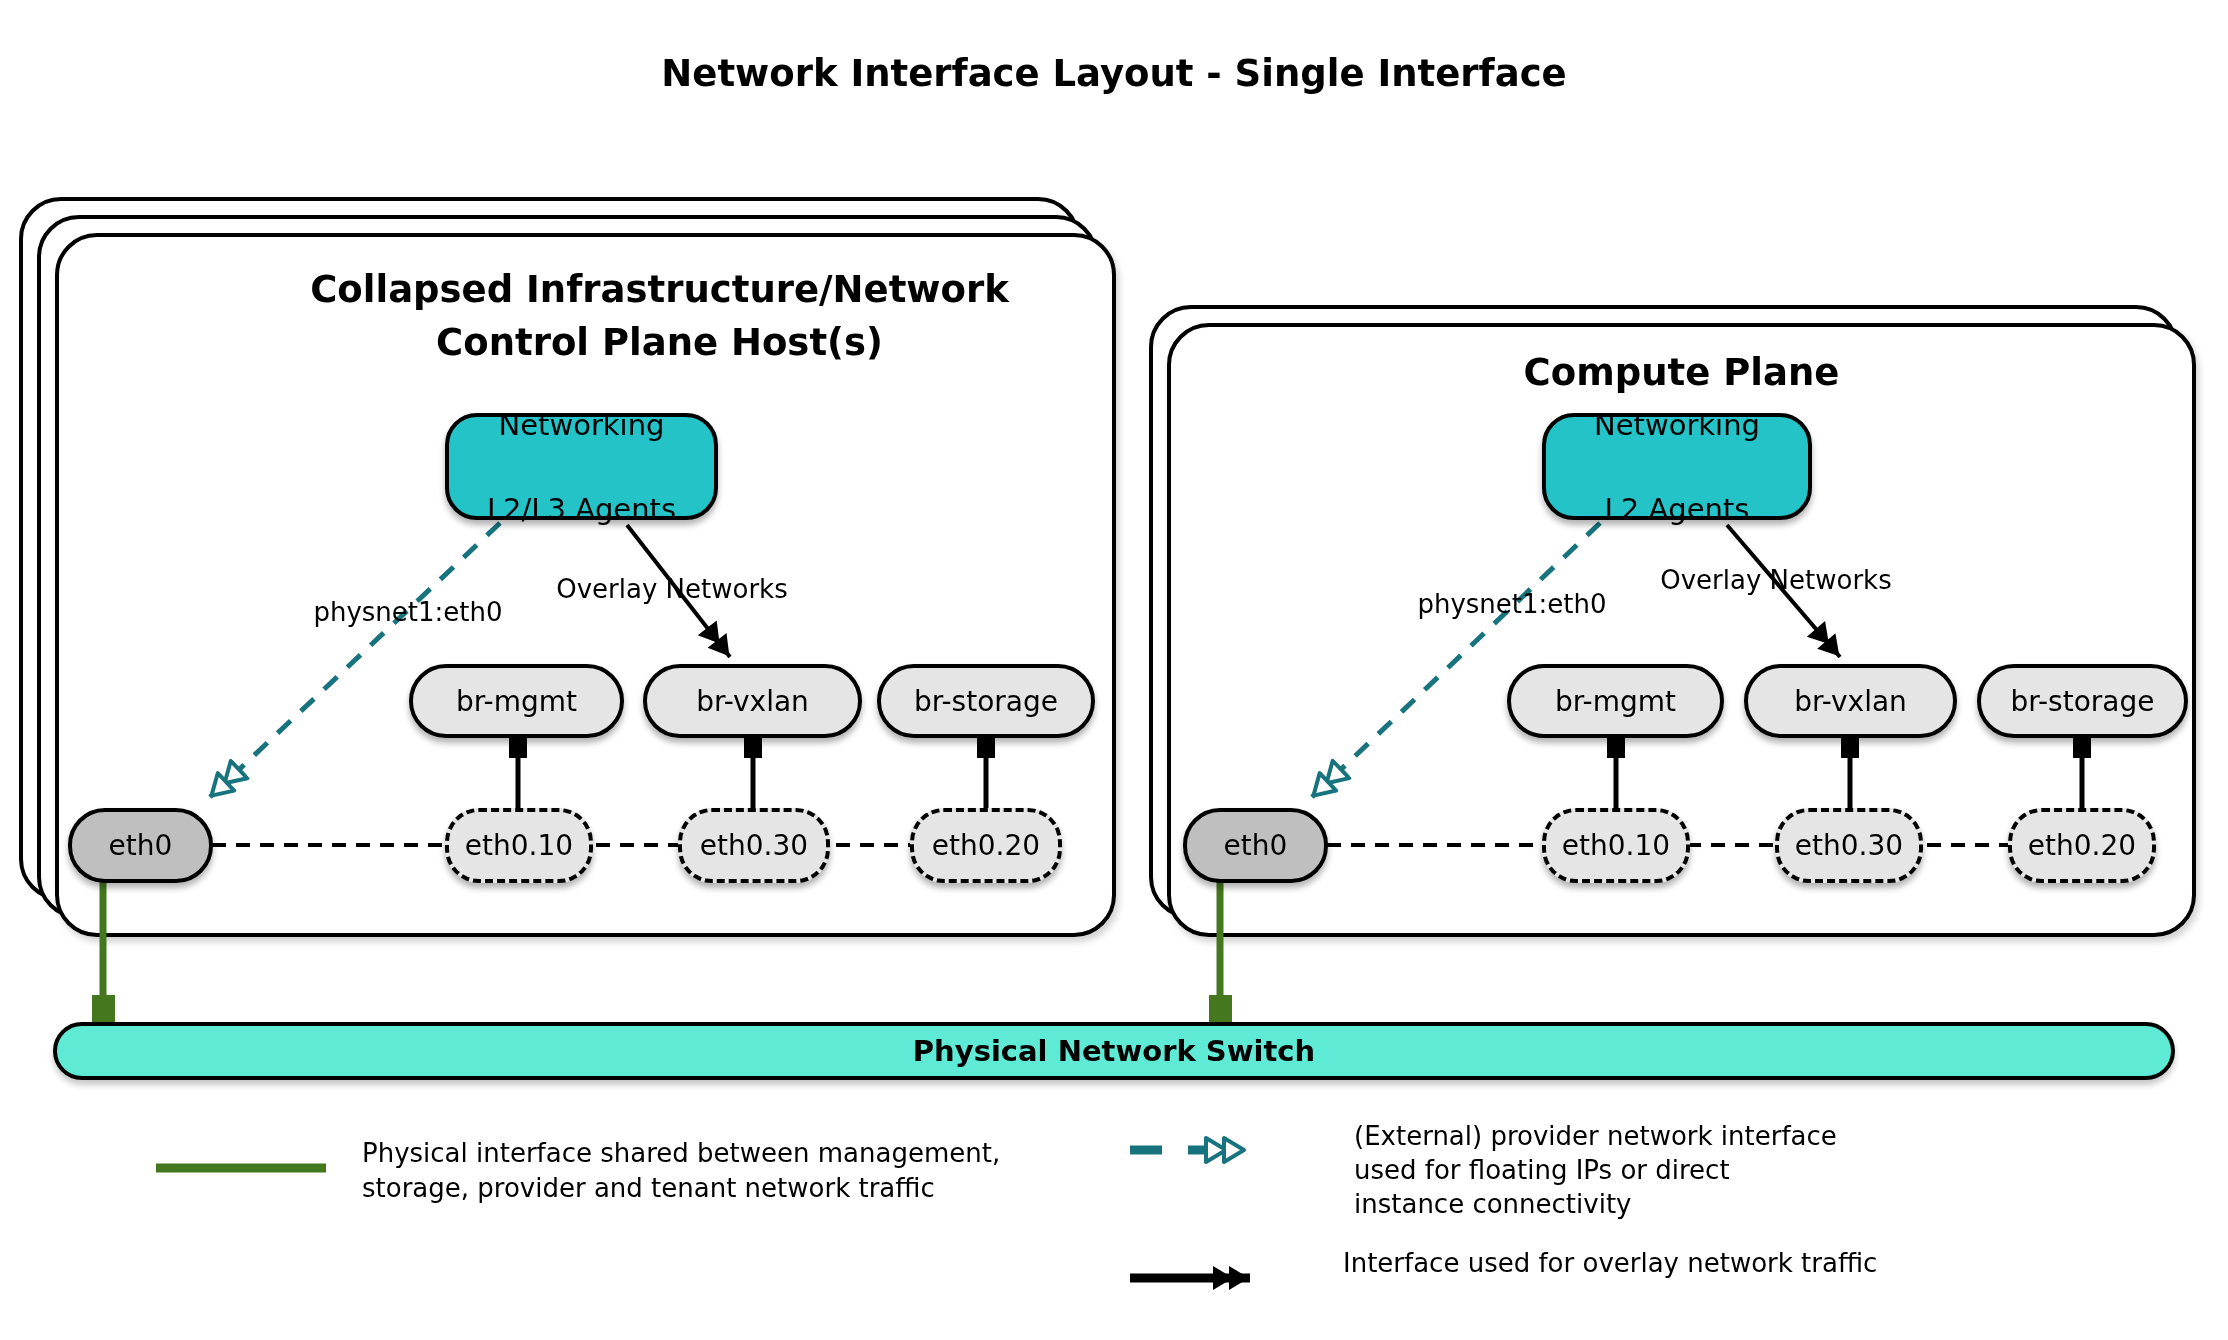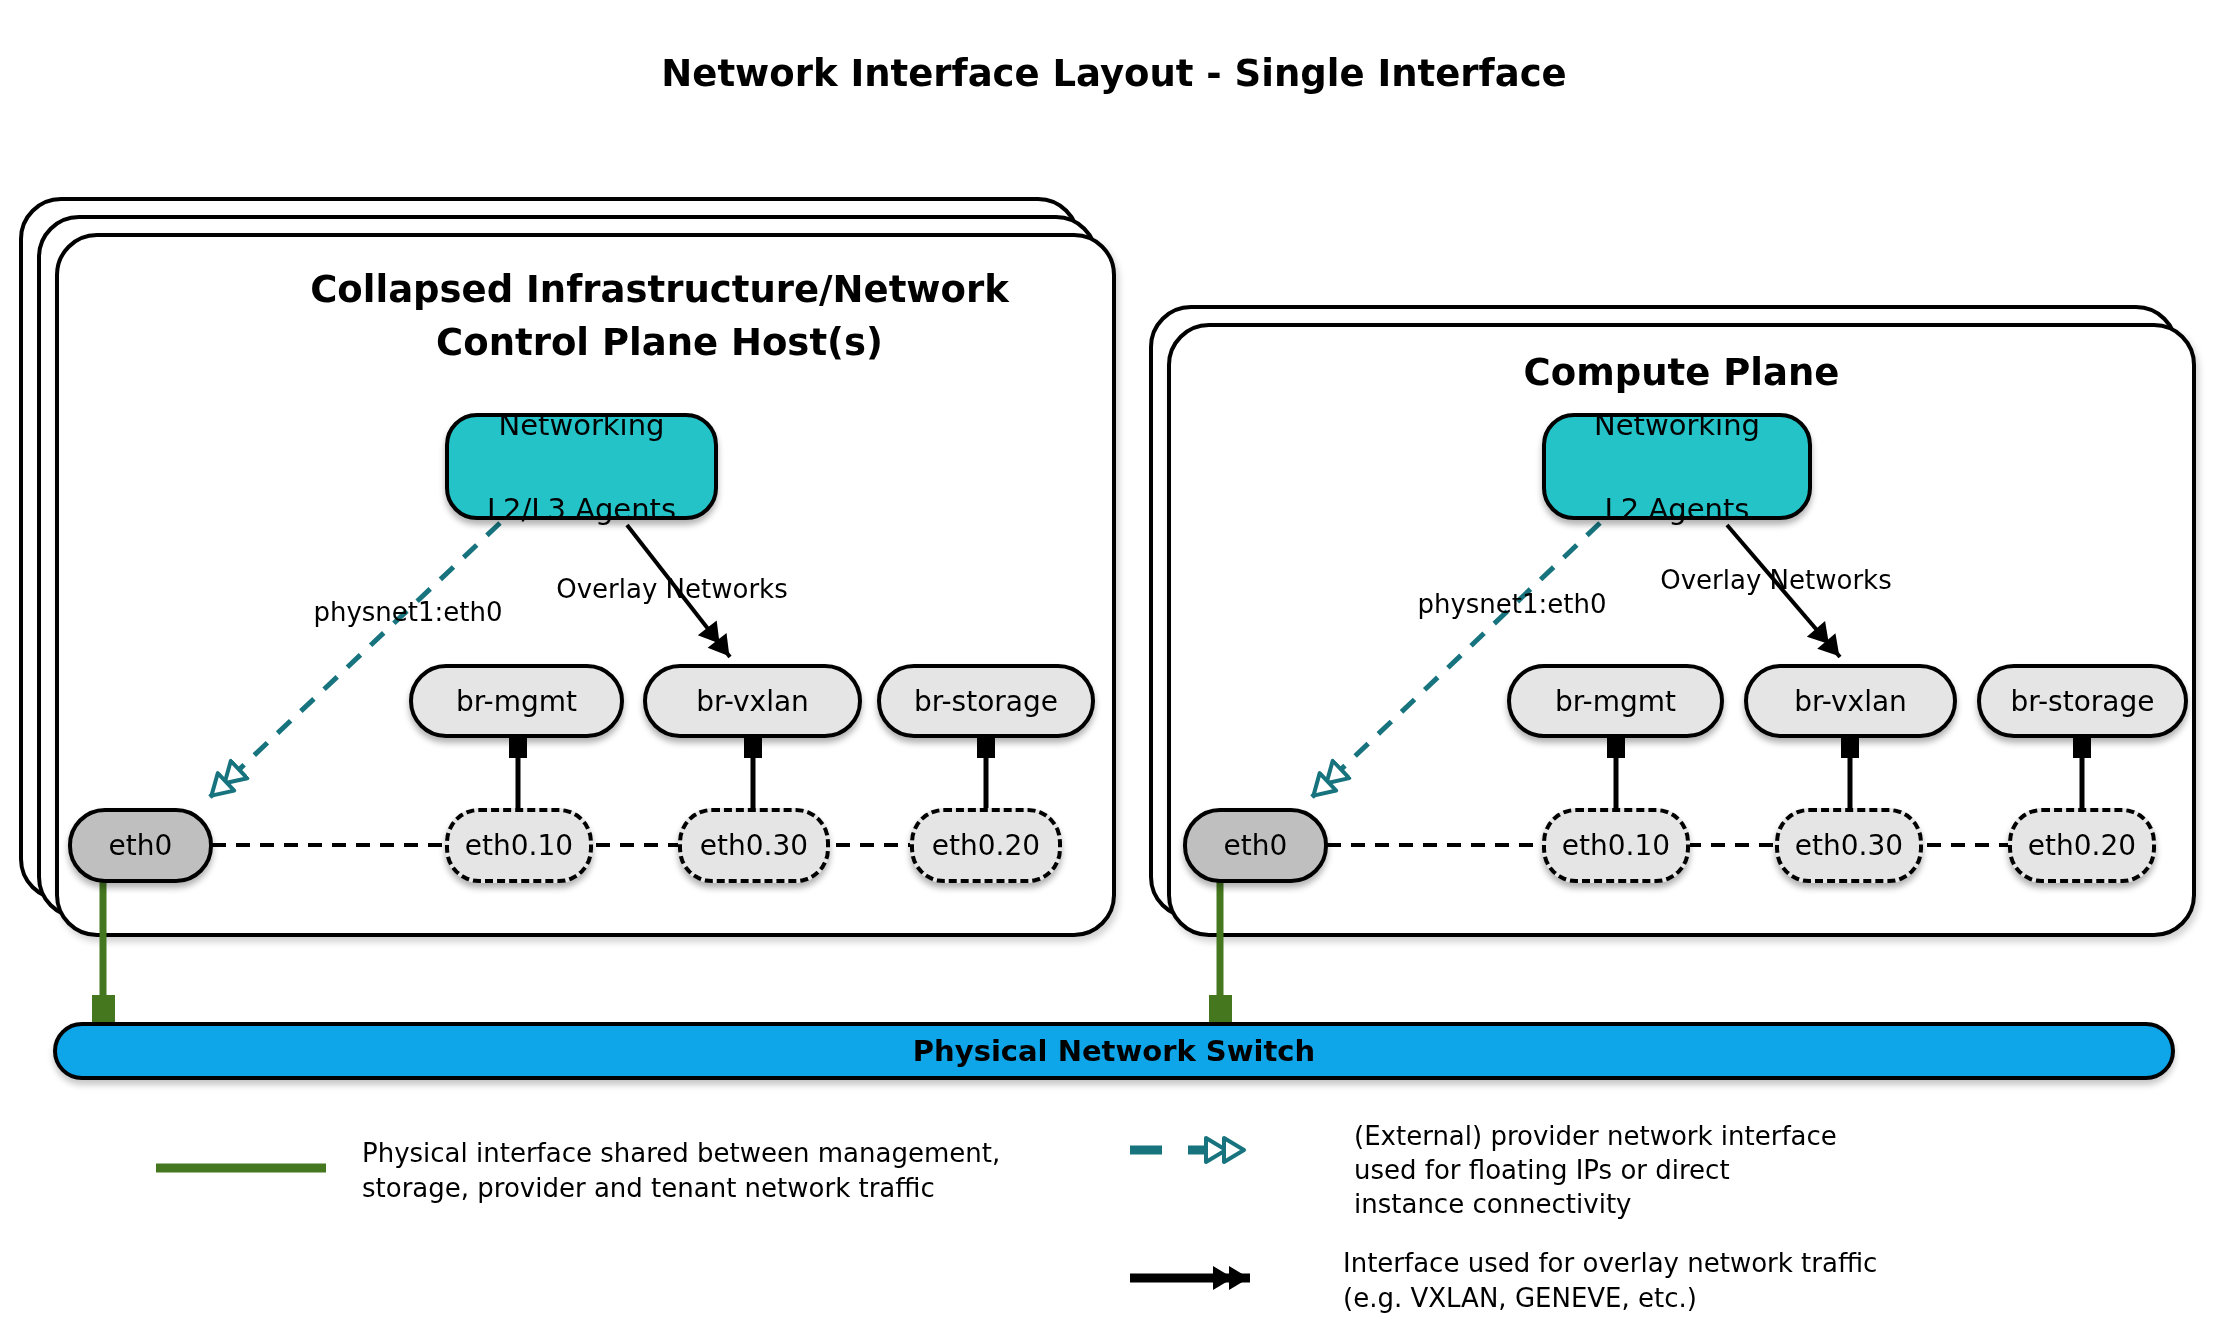--- a/index.html
+++ b/index.html
@@ -25,21 +25,21 @@
     box-sizing:border-box;border:4px solid #000;border-radius:37px;background:#e5e5e5;
     display:flex;align-items:center;justify-content:center;flex-direction:column;
     font-size:28px;box-shadow:0 5px 6px rgba(0,0,0,0.30);
   }
   .agent{
     background:var(--teal-fill,#24C3C8);border-radius:32px;font-size:29px;line-height:38px;text-align:center;gap:46px;
   }
   .eth-phys{background:var(--gray-fill,#BFBFBF);}
   .eth-sub{border-style:dashed;border-radius:34px;}
   .switch-bar{
-    box-sizing:border-box;border:4px solid #000;border-radius:30px;background:#0ea5e9;
+    box-sizing:border-box;border:4px solid #000;border-radius:30px;background:#5eead4;
     display:flex;align-items:center;justify-content:center;
     font-size:29px;font-weight:bold;box-shadow:0 5px 6px rgba(0,0,0,0.22);
   }
   .arrow-label{
     width:300px;text-align:center;font-size:26px;line-height:30px;
   }
   .legend-text{font-size:26px;line-height:35px;}
   svg.connectors{position:absolute;left:0;top:0;}
 </style>
 </head>
@@ -147,16 +147,15 @@
     <div>Physical interface shared between management,</div>
     <div>storage, provider and tenant network traffic</div>
   </div>
   <div class="abs legend-text" style="left:1343px;top:1119px;width:620px;line-height:34px;margin-left:11px;">
     <div>(External) provider network interface</div>
     <div>used for floating IPs or direct</div>
     <div>instance connectivity</div>
   </div>
   <div class="abs legend-text" style="left:1343px;top:1246px;width:700px;">
     <div>Interface used for overlay network traffic</div>
-    <div>(e.g. VXLAN, GENEVE, etc.)</div>
   </div>
 
 </div>
 
 </body></html>

